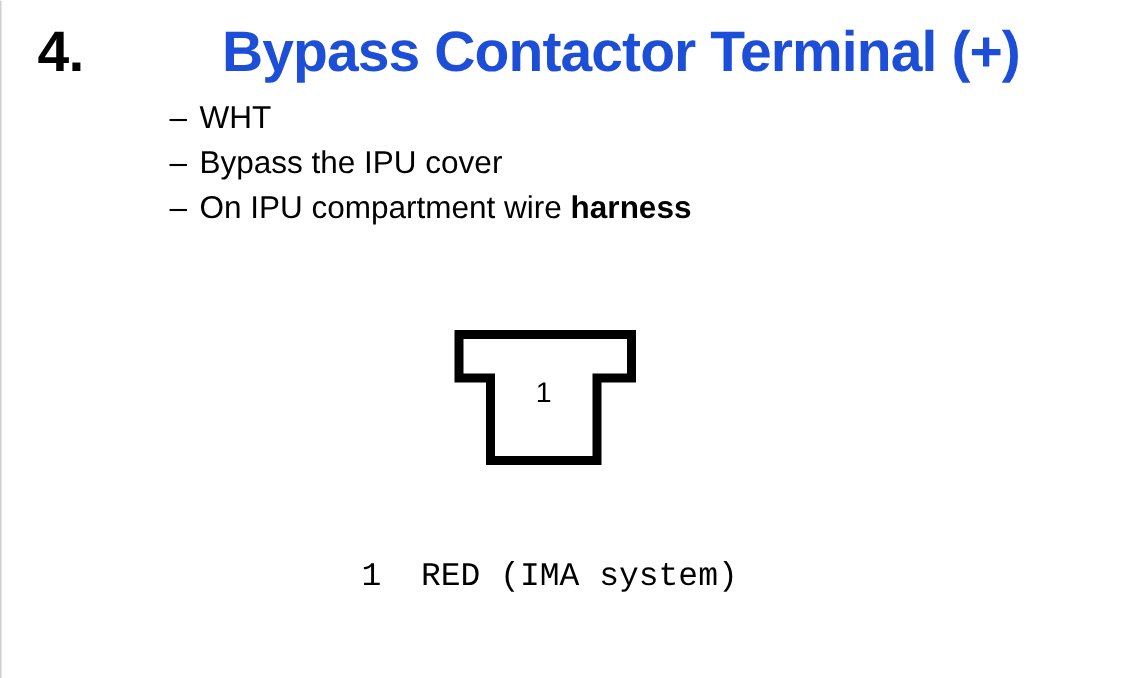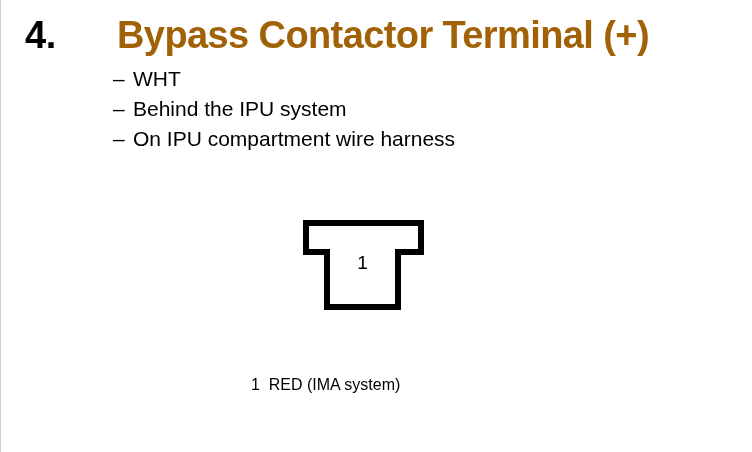--- a/index.html
+++ b/index.html
@@ -37,24 +37,25 @@
     font-weight: bold;
     color: #000000;
     line-height: 44px;
     letter-spacing: -0.5px;
     width: 92px;
     flex: 0 0 92px;
   }
   .heading-title {
     font-size: 38px;
     font-weight: bold;
-    color: #a16207;
+    color: #1d4ed8;
     line-height: 44px;
     letter-spacing: -0.6px;
     white-space: nowrap;
+    margin-left: 31px;
   }
 
   
   .bullet-list {
     position: absolute;
     left: 112px;
     top: 63px;
     width: 600px;
   }
   .bullet-item {
@@ -69,21 +70,21 @@
     flex: 0 0 auto;
     width: 20px;
     font-size: 21px;
     line-height: 30px;
   }
   .bullet-text {
     flex: 0 0 auto;
     text-align: right;
   }
   .bullet-text .emph {
-    font-weight: normal;
+    font-weight: bold;
   }
 
   
   .diagram {
     position: absolute;
     left: 290px;
     top: 210px;
     width: 146px;
     height: 110px;
   }
@@ -105,26 +106,27 @@
     width: 71px;
     text-align: center;
     font-size: 19px;
     color: #000000;
     line-height: 22px;
   }
 
   
   .caption {
     position: absolute;
-    left: 250px;
+    left: 240px;
     top: 371px;
-    font-size: 16px;
+    font-size: 22px;
     color: #000000;
     line-height: 26px;
     white-space: pre;
+    font-family: Liberation Mono, monospace;
   }
 </style>
 </head>
 <body>
 
 <div id="slide">
 
   <div class="heading-row">
     <div class="heading-number">4.</div>
     <div class="heading-title">Bypass Contactor Terminal (+)</div>
@@ -132,21 +134,21 @@
 
   <div class="bullet-list">
 
     <div class="bullet-item">
       <span class="bullet-dash">–</span>
       <span class="bullet-text"><span>WHT</span><span class="emph"></span></span>
     </div>
 
     <div class="bullet-item">
       <span class="bullet-dash">–</span>
-      <span class="bullet-text"><span>Behind the IPU system</span><span class="emph"></span></span>
+      <span class="bullet-text"><span>Bypass the IPU cover</span><span class="emph"></span></span>
     </div>
 
     <div class="bullet-item">
       <span class="bullet-dash">–</span>
       <span class="bullet-text"><span>On IPU compartment wire </span><span class="emph">harness</span></span>
     </div>
 
   </div>
 
   <div class="diagram">

